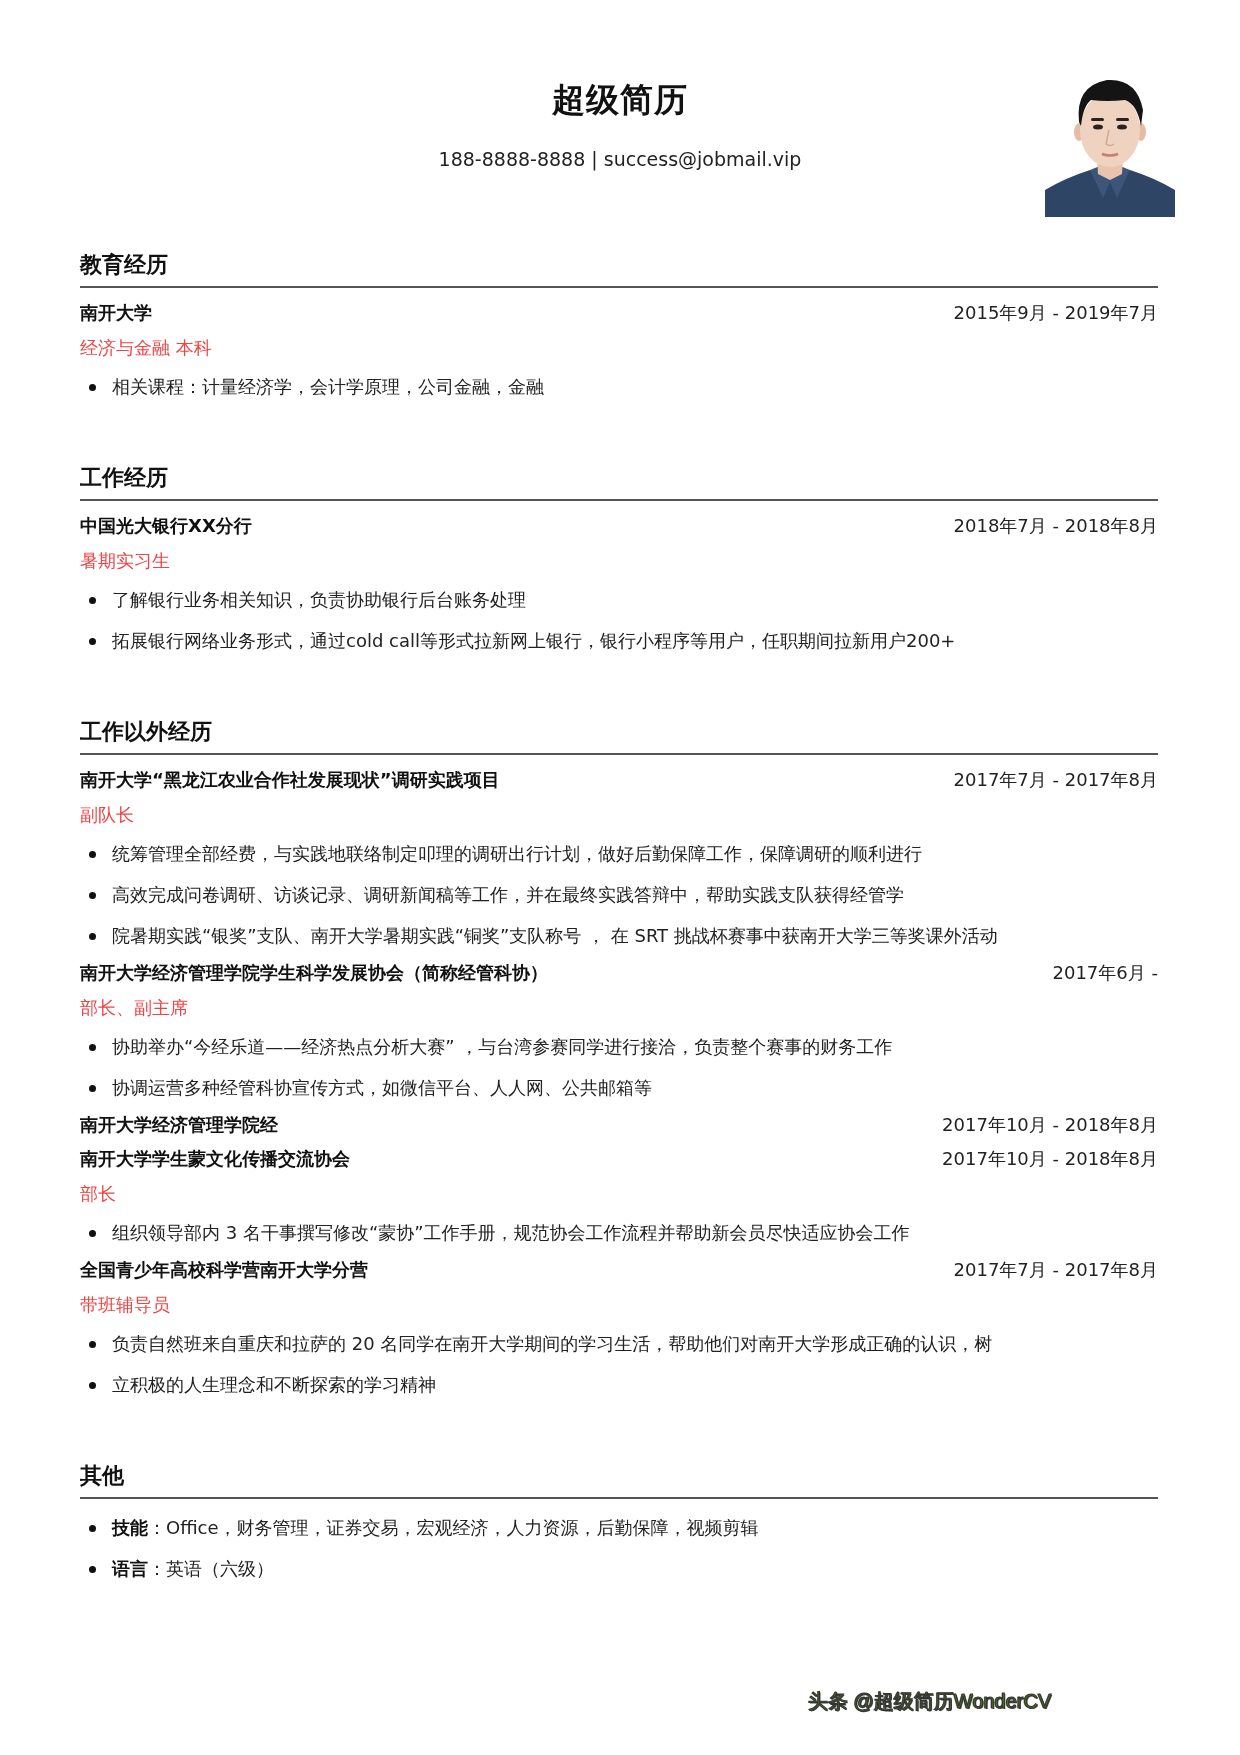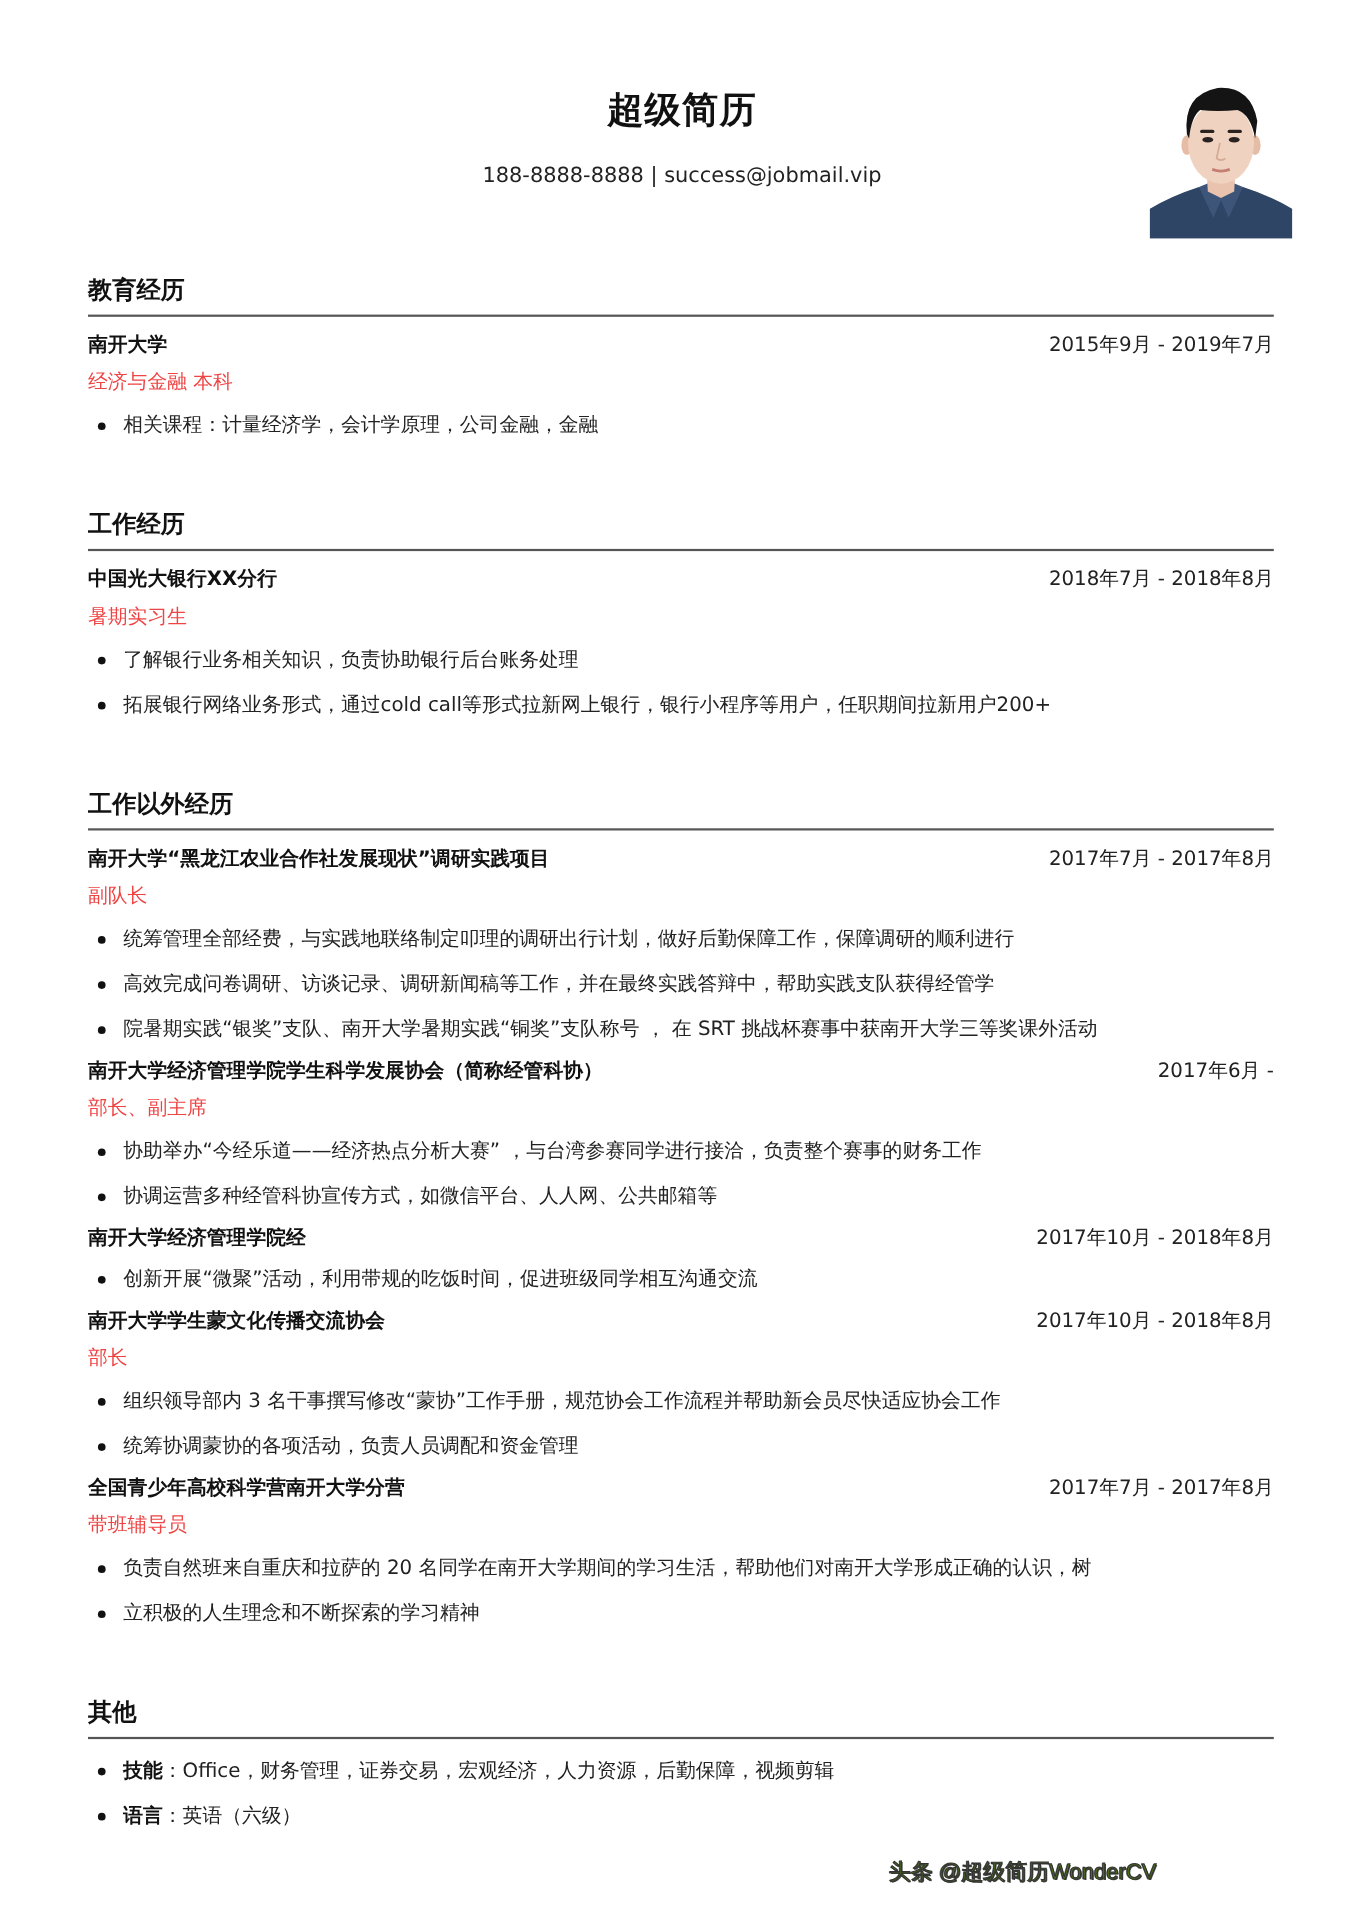--- a/index.html
+++ b/index.html
@@ -133,34 +133,30 @@
           <li>协助举办“今经乐道——经济热点分析大赛” ，与台湾参赛同学进行接洽，负责整个赛事的财务工作</li>
           <li>协调运营多种经管科协宣传方式，如微信平台、人人网、公共邮箱等</li>
         </ul>
       </div>
 
       <div class="entry">
         <div class="entry-head">
           <span class="entry-org">南开大学经济管理学院经</span>
           <span class="entry-date">2017年10月 - 2018年8月</span>
         </div>
-        <ul class="bullets">
-          <li>创新开展“微聚”活动，利用带规的吃饭时间，促进班级同学相互沟通交流</li>
-        </ul>
       </div>
 
       <div class="entry">
         <div class="entry-head">
           <span class="entry-org">南开大学学生蒙文化传播交流协会</span>
           <span class="entry-date">2017年10月 - 2018年8月</span>
         </div>
         <div class="entry-role">部长</div>
         <ul class="bullets">
           <li>组织领导部内 3 名干事撰写修改“蒙协”工作手册，规范协会工作流程并帮助新会员尽快适应协会工作</li>
-          <li>统筹协调蒙协的各项活动，负责人员调配和资金管理</li>
         </ul>
       </div>
 
       <div class="entry">
         <div class="entry-head">
           <span class="entry-org">全国青少年高校科学营南开大学分营</span>
           <span class="entry-date">2017年7月 - 2017年8月</span>
         </div>
         <div class="entry-role">带班辅导员</div>
         <ul class="bullets">

